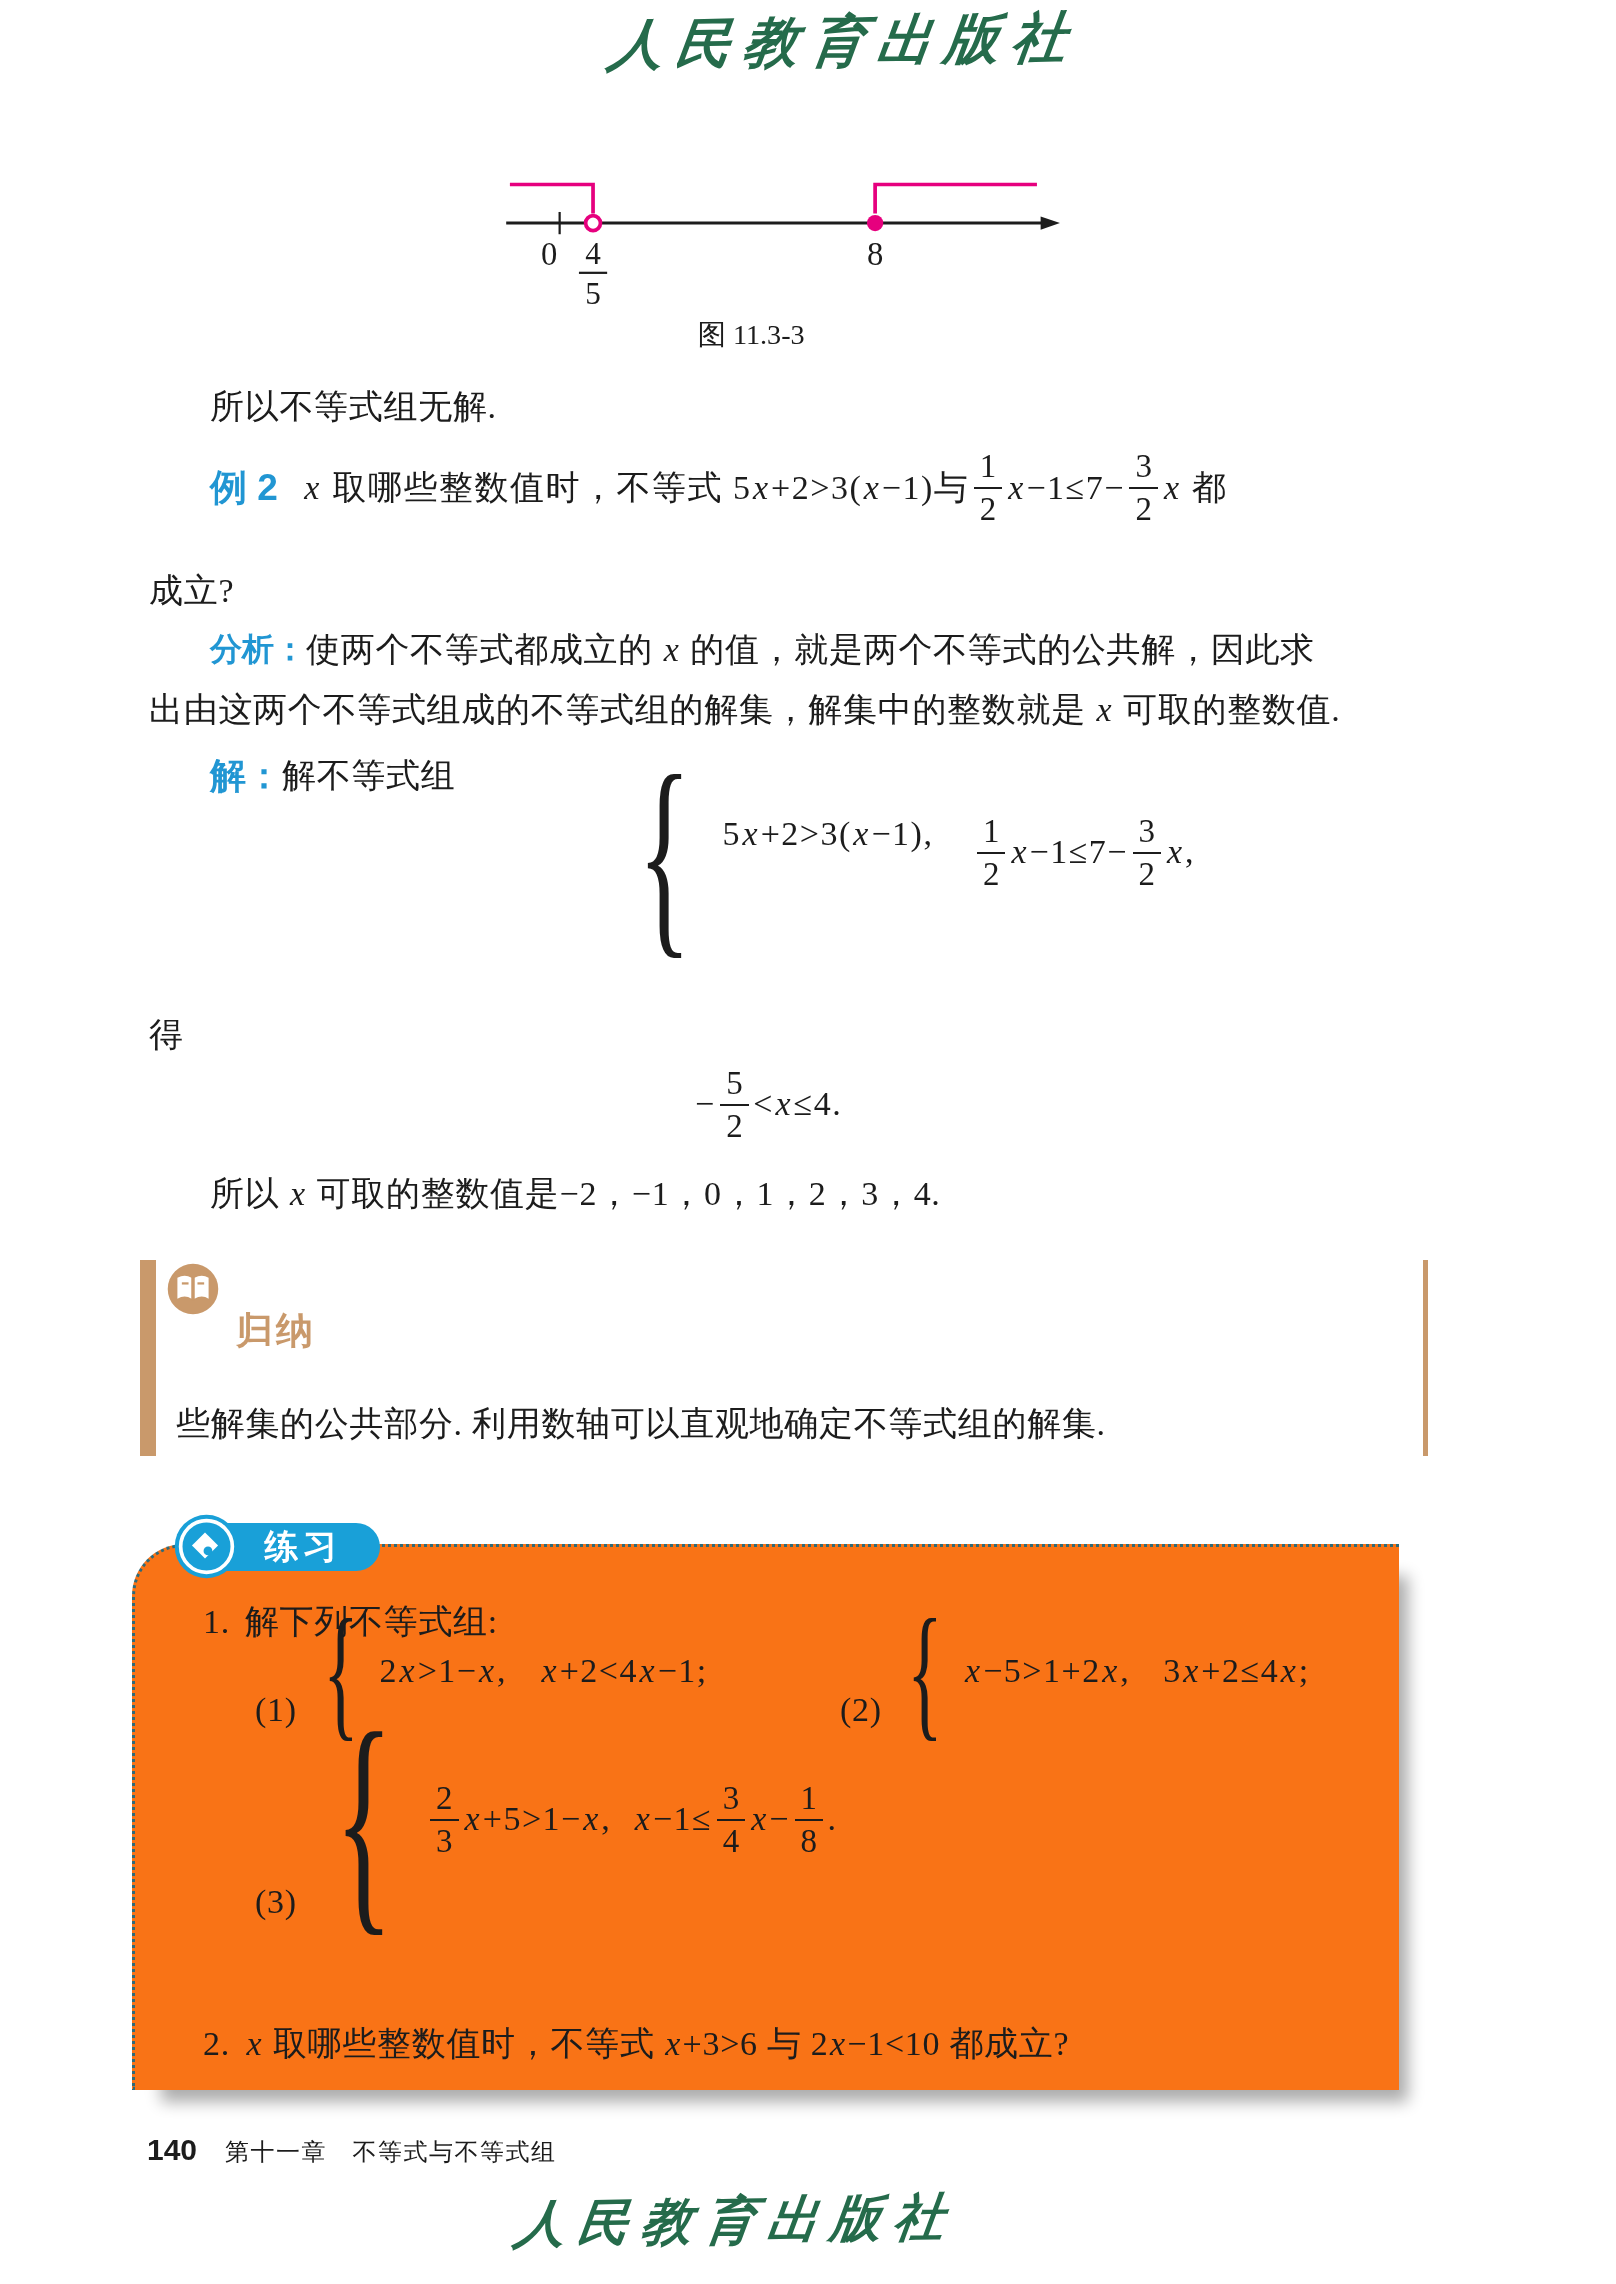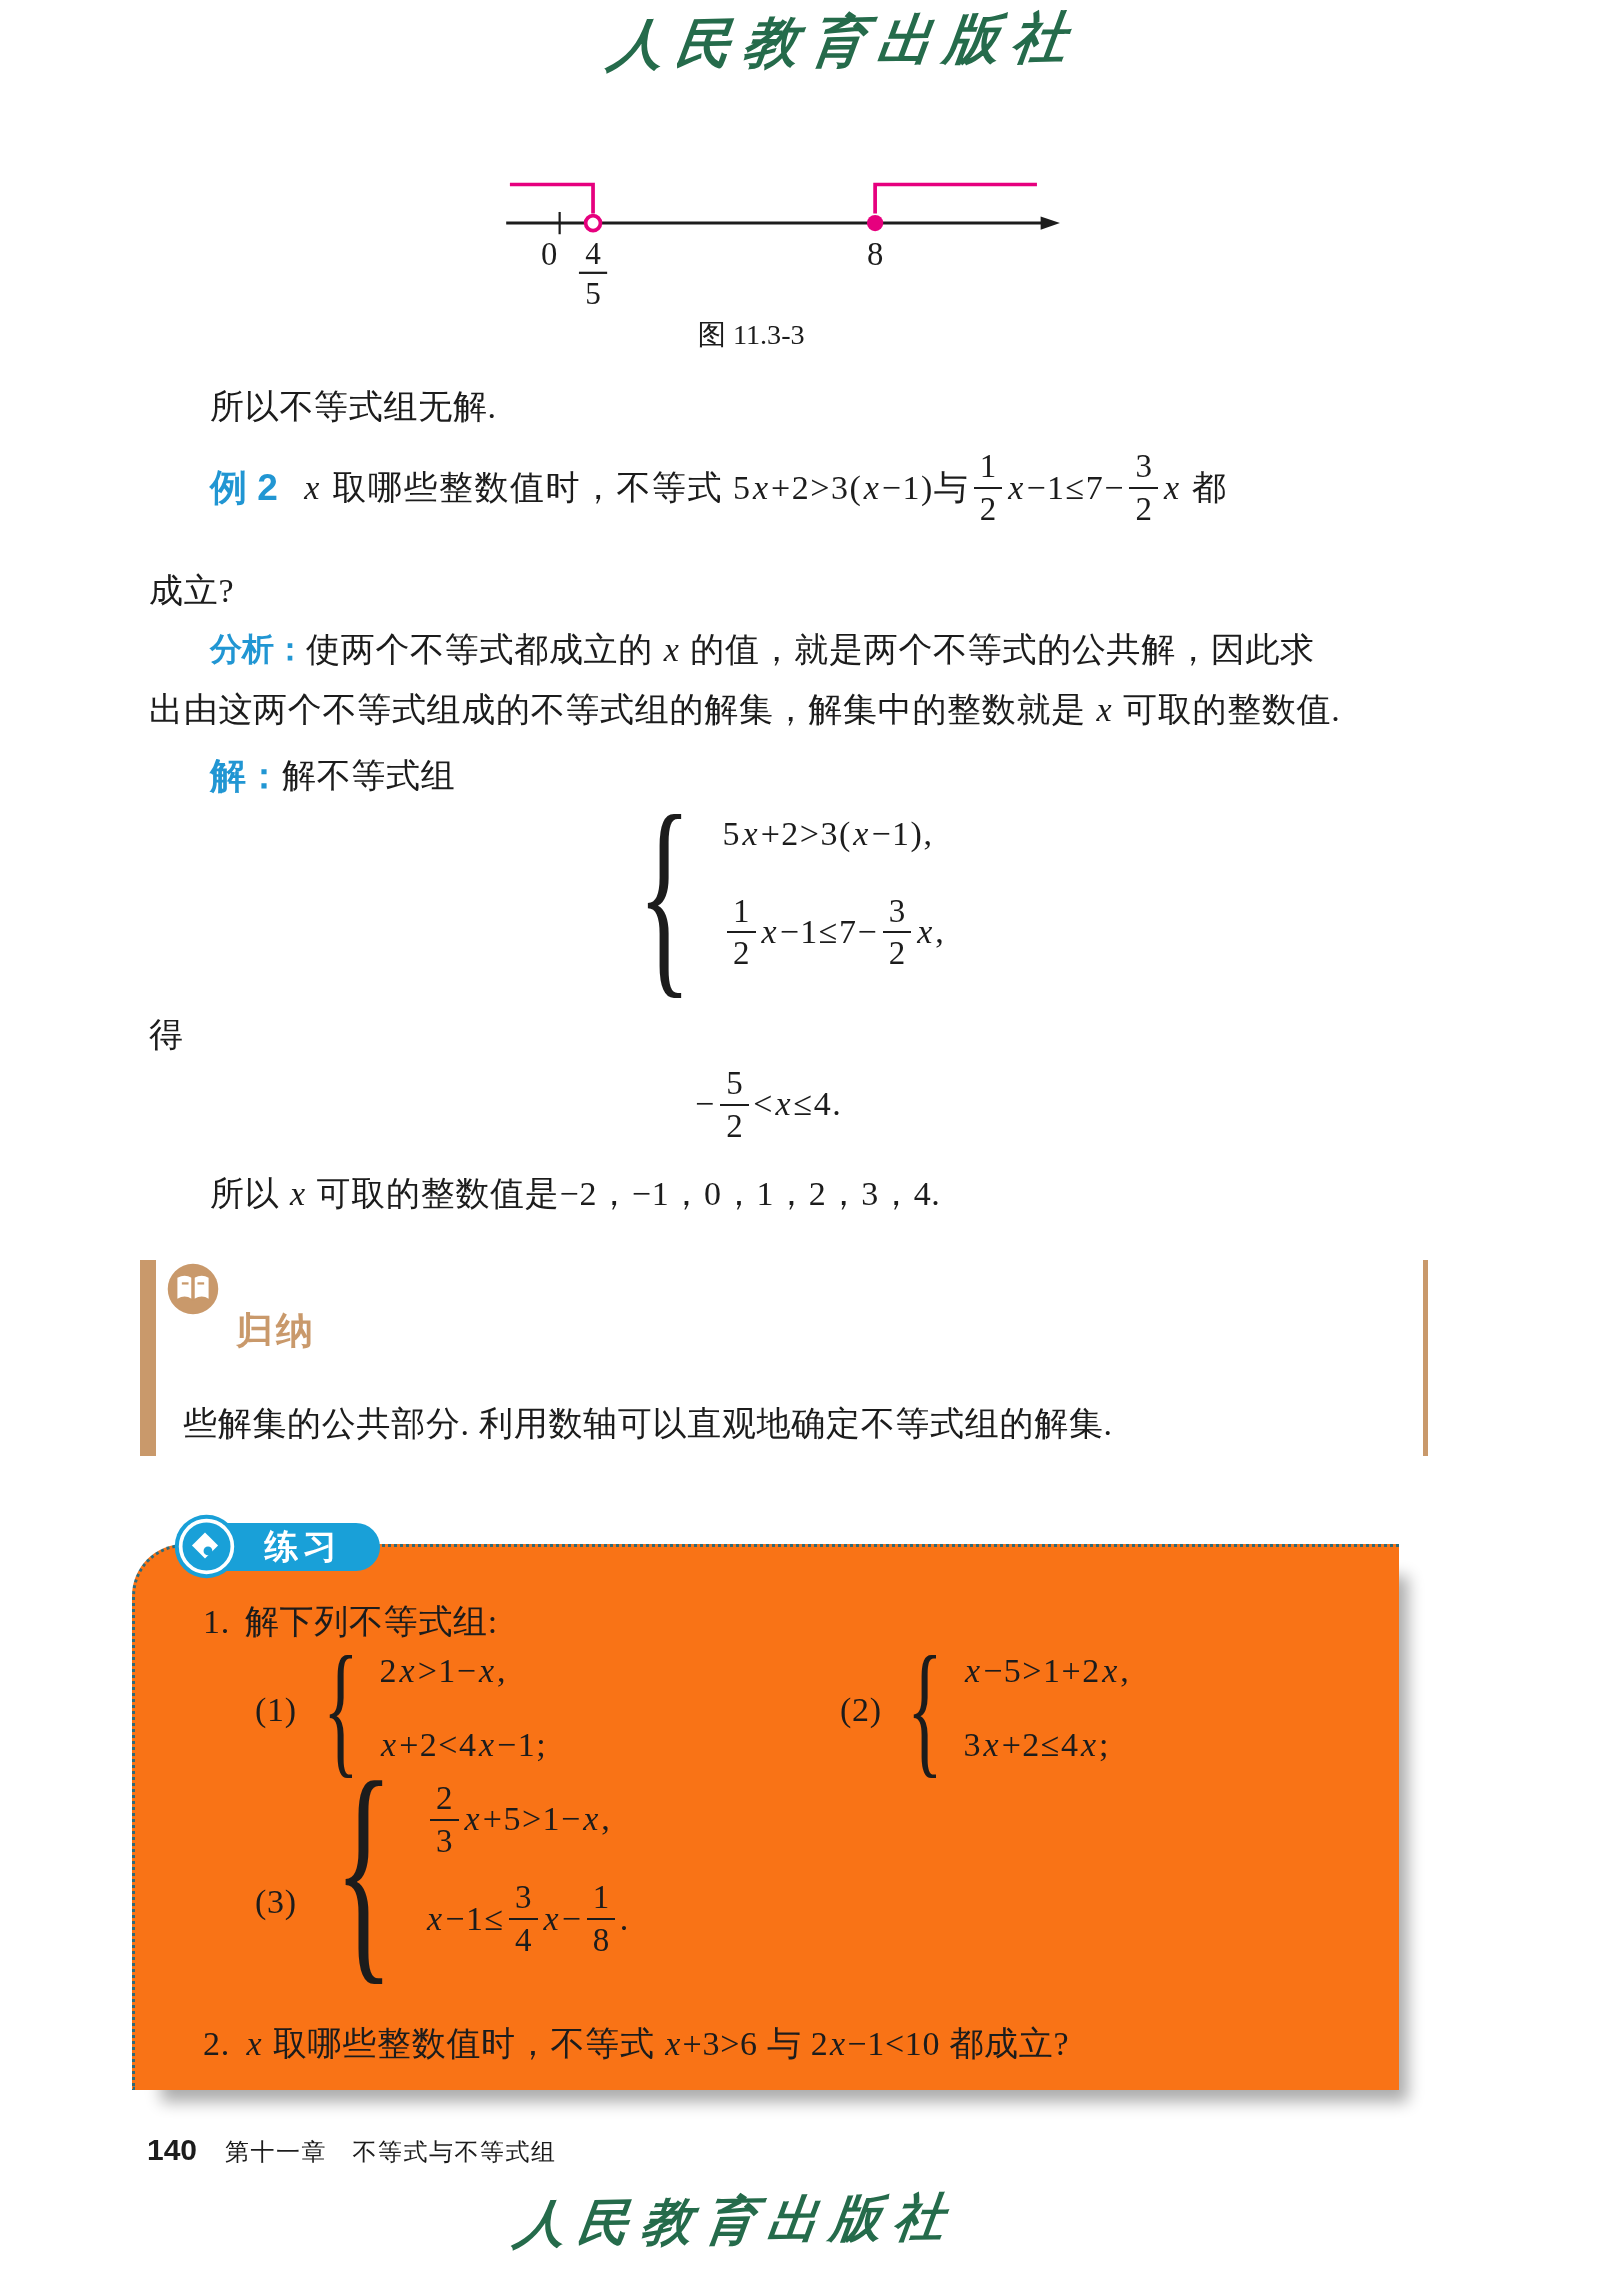--- a/index.html
+++ b/index.html
@@ -25,21 +25,21 @@
   
   .frac{display:inline-flex;flex-direction:column;align-items:center;vertical-align:middle;
         line-height:1.05;margin:0 4.5px;font-size:33px;}
   .frac .fnum{display:block;border-bottom:2.2px solid #1c1c1c;padding:0 6px 3px;}
   .frac .fden{display:block;padding-top:3px;}
 
   
   .sys{display:flex;align-items:center;}
   .brace{font-family:"Liberation Serif",serif;font-weight:400;line-height:0;
          transform:scaleX(.5);transform-origin:center;display:inline-block;}
-  .rows{display:flex;flex-direction:column;justify-content:center;}
+  .rows{display:flex;flex-direction:row;justify-content:center;}
 
   
   .summary-box{border-left:16.4px solid #c9996b;border-right:5.2px solid #c9996b;background:#ffffff;}
 
   
   .practice-box{background:#f97316;border-top:3.7px dotted #2e6a78;border-left:3.7px dotted #2e6a78;
                 border-top-left-radius:52px;
                 box-shadow:19.3px 22px 16.4px -10.4px rgba(0,0,0,0.33);}
   .badge-pill{position:absolute;left:9px;top:9px;width:197px;height:48px;background:#19a0d8;
               border-radius:24px;display:flex;align-items:center;justify-content:center;}
@@ -141,21 +141,21 @@
   <div class="abs summary-box" style="left:140px;top:1260px;width:1267px;height:196px;">
     <svg class="abs" style="left:11px;top:3px;" width="52" height="52" viewBox="0 0 70 70">
       <circle cx="35" cy="35" r="34" fill="#c9996b"></circle>
       <path d="M14,20 q10,-6 19,0 l0,28 q-9,-6 -19,0 z" fill="#ffffff"></path>
       <path d="M37,20 q10,-6 19,0 l0,28 q-9,-6 -19,0 z" fill="#ffffff"></path>
       <rect x="33" y="18" width="4" height="32" fill="#c9996b"></rect>
       <rect x="20" y="26" width="9" height="3" fill="#c9996b"></rect>
       <rect x="41" y="26" width="9" height="3" fill="#c9996b"></rect>
     </svg>
     <div class="abs tan-title" style="left:80px;top:6px;font-size:37px;letter-spacing:3px;margin-top:40px;">归纳</div>
-    <div class="abs body-text" style="left:27px;top:144px;">些解集的公共部分. 利用数轴可以直观地确定不等式组的解集.</div>
+    <div class="abs body-text" style="left:20px;top:144px;">些解集的公共部分. 利用数轴可以直观地确定不等式组的解集.</div>
   </div>
 
   <div class="abs practice-box" style="left:132px;top:1544px;width:1264px;height:543px;">
 
     <div class="abs" style="left:39px;top:-33px;width:220px;height:65px;">
       <div class="badge-pill">
         <span class="badge-title">练习</span>
       </div>
       <svg class="abs" style="left:0;top:0;" width="65" height="65" viewBox="0 0 88 88">
         <circle cx="44" cy="44" r="43" fill="#19a0d8"></circle>

